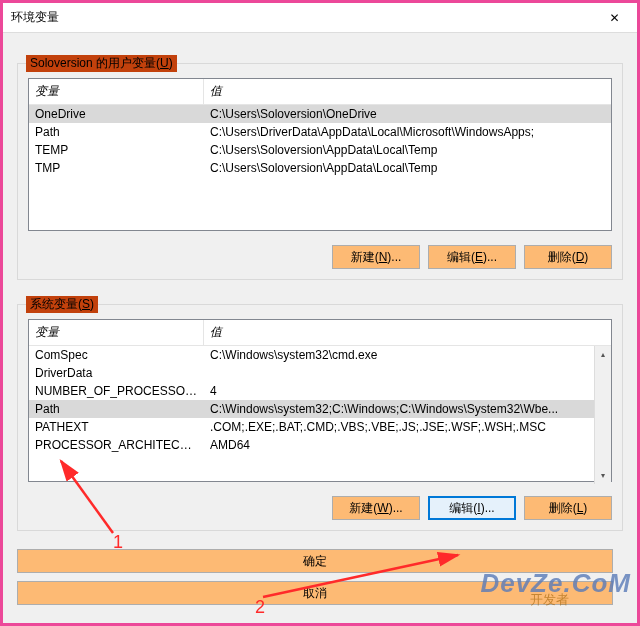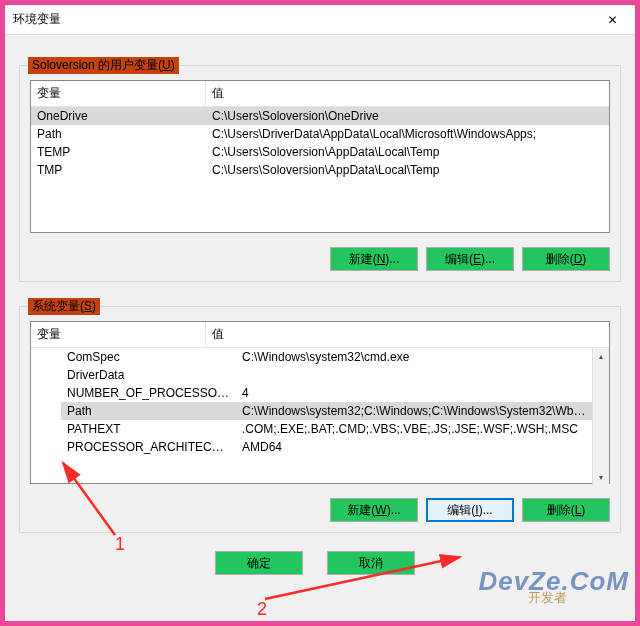--- a/index.html
+++ b/index.html
@@ -1,51 +1,51 @@
 <!DOCTYPE html>
 <html><head>
 <meta charset="utf-8">
 <style>
 * { box-sizing: border-box; margin: 0; padding: 0; font-family: "Microsoft YaHei", "Segoe UI", Tahoma, sans-serif; font-size: 12px; }
 body { background: #fff; width: 640px; height: 626px; position: relative; overflow: hidden; }
 
-.window { width: 640px; height: 626px; border: 5px solid #ec4899; background: #f0f0f0; position: relative; }
+.window { width: 640px; height: 626px; border: 3px solid #ec4899; background: #f0f0f0; position: relative; }
 
 .titlebar { height: 30px; background: #fff; display: flex; align-items: center; padding: 0 0 0 8px; border-bottom: 1px solid #ddd; }
 .titlebar-text { flex: 1; font-size: 12px; }
 .close-btn { width: 45px; height: 30px; display: flex; align-items: center; justify-content: center; font-size: 14px; color: #000; }
 
 .body { padding: 10px 14px 14px 14px; }
 
 .group { border: 1px solid #d9d9d9; background: #f0f0f0; position: relative; padding: 14px 10px 10px 10px; margin-top: 16px; }
 .group-label { position: absolute; top: -9px; left: 8px; background: #c2410c; padding: 0 4px; font-size: 12px; }
 .group-label u { text-decoration: underline; }
 
 .list-wrap { border: 1px solid #828790; background: #fff; position: relative; }
 .list-header { display: flex; background: #fff; border-bottom: 1px solid #e5e5e5; }
-.list-header .col { padding: 4px 6px; font-size: 12px; }
+.list-header .col { padding: 4px 6px; font-size: 12px; font-style: italic; }
 .col-name { width: 175px; border-right: 1px solid #e5e5e5; }
 .col-value { flex: 1; }
 .list-body { overflow: hidden; position: relative; }
 .row { display: flex; }
 .row .cell { padding: 2px 6px; font-size: 12px; white-space: nowrap; overflow: hidden; text-overflow: ellipsis; }
 .cell-name { width: 175px; }
 .cell-value { flex: 1; }
 .row.selected { background: #d9d9d9; }
 
 .scrollbar-v { position: absolute; right: 0; top: 0; bottom: 0; width: 17px; background: #f0f0f0; border-left: 1px solid #ddd; display: flex; flex-direction: column; }
 .sb-btn { height: 17px; display:flex; align-items:center; justify-content:center; font-size:8px; color:#555; }
 .sb-track { flex: 1; }
 
 .btn-row { display: flex; justify-content: flex-end; gap: 8px; margin-top: 14px; }
-.btn { min-width: 88px; height: 24px; border: 1px solid #adadad; background: #22c55e; display: inline-flex; align-items: center; justify-content: center; font-size: 12px; padding: 0 10px; }
+.btn { min-width: 88px; height: 24px; border: 1px solid #adadad; background: #fdba74; display: inline-flex; align-items: center; justify-content: center; font-size: 12px; padding: 0 10px; }
 .btn.focused { border: 2px solid #0078d7; background: #e5f1fb; }
 .btn u { text-decoration: underline; }
 
-.footer-row { display: flex; justify-content: center; gap: 24px; margin-top: 18px; padding-right: 10px; }
+.footer-row { display: flex; justify-content: center; gap: 8px; margin-top: 18px; padding-right: 10px; flex-direction: column; }
 
 .watermark { position: absolute; right: 6px; bottom: 24px; font-size: 26px; font-weight: bold; font-style: italic; color: #5a7bb8; opacity: 0.8; pointer-events: none; letter-spacing: 1px; }
 .watermark-sub { position: absolute; right: 68px; bottom: 14px; font-size: 13px; color: #a16207; opacity: 0.6; pointer-events: none; }
 
 .annotation-svg { position: absolute; left: 0; top: 0; width: 640px; height: 626px; pointer-events: none; }
 .anno-text { font-size: 18px; fill: #ff2a2a; font-family: sans-serif; }
 </style>
 </head>
 <body>
 
@@ -113,21 +113,21 @@
       <span class="group-label">
         <span>系统变量(</span><u>S</u><span>)</span>
       </span>
 
       <div class="list-wrap" style="height:163px;">
         <div class="list-header">
           <div class="col col-name">变量</div>
           <div class="col col-value" style="padding-right:17px;">值</div>
         </div>
         <div class="list-body" style="height:138px;">
-          <div style="padding-right:17px;margin-left:30px;">
+          <div style="padding-right:17px;">
             <div class="row">
               <div class="cell cell-name">ComSpec</div>
               <div class="cell cell-value">C:\Windows\system32\cmd.exe</div>
             </div>
             <div class="row">
               <div class="cell cell-name">DriverData</div>
             </div>
             <div class="row">
               <div class="cell cell-name">NUMBER_OF_PROCESSORS</div>
               <div class="cell cell-value">4</div>

